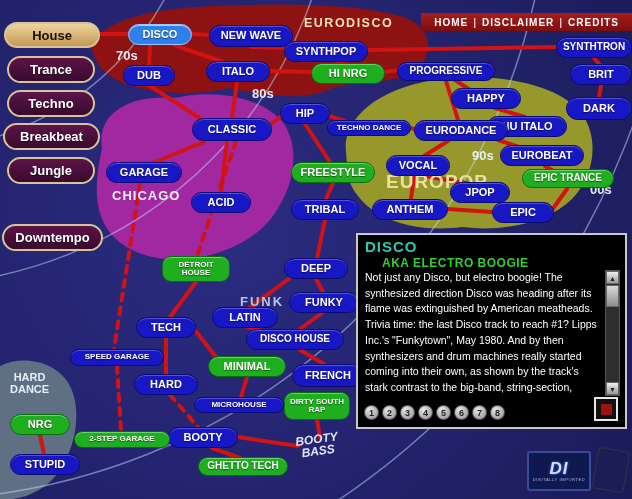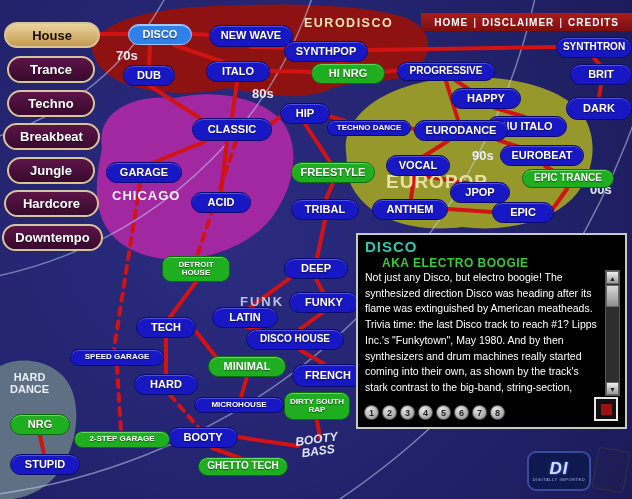--- a/index.html
+++ b/index.html
@@ -77,21 +77,21 @@
     cursor:pointer;border:1px solid #5a5a5a;box-sizing:border-box;
   }
   #stop-button{
     position:absolute;right:7px;bottom:6px;width:24px;height:24px;background:#101010;
     border:2px solid #e8e8e8;box-sizing:border-box;display:flex;align-items:center;justify-content:center;cursor:pointer;
   }
   #stop-button .stop-square{width:11px;height:11px;background:#9c1212;}
 
   #di-logo{
     position:absolute;z-index:4;left:527px;top:451px;width:64px;height:40px;
-    background:#101850;border:2px solid #3a4a9a;border-radius:9px;box-sizing:border-box;
+    background:#101850;border:2px solid #3a4a9a;border-radius:3px;box-sizing:border-box;
     display:flex;flex-direction:column;align-items:center;justify-content:center;cursor:pointer;color:#fff;
   }
   #di-logo .di-text{font-size:17px;font-weight:bold;font-style:italic;line-height:17px;letter-spacing:1px;color:#cfe0ff;text-shadow:0 0 3px #4a6aff;}
   #di-logo .di-sub{font-size:4px;letter-spacing:.6px;color:#aebdf0;}
   #speaker{
     position:absolute;z-index:4;left:595px;top:449px;width:30px;height:40px;
     background:linear-gradient(#a8b0ba,#5d6570);border:1px solid #2e3440;border-radius:4px;
     transform:rotate(10deg);cursor:pointer;
     background-image:radial-gradient(#20242c 1px, transparent 1.3px);background-size:6px 6px;background-position:2px 2px;
   }
@@ -190,21 +190,20 @@
     <span class="nav-item">DISCLAIMER</span>
     <span class="sep">|</span>
     <span class="nav-item">CREDITS</span>
   </div>
 
   <div class="cat active" style="left:4px;top:22px;width:96px;height:26px">House</div>
   <div class="cat" style="left:7px;top:56px;width:88px;height:27px">Trance</div>
   <div class="cat" style="left:7px;top:90px;width:88px;height:27px">Techno</div>
   <div class="cat" style="left:3px;top:123px;width:97px;height:27px">Breakbeat</div>
   <div class="cat" style="left:7px;top:157px;width:88px;height:27px">Jungle</div>
-  <div class="cat" style="left:4px;top:190px;width:95px;height:27px">Hardcore</div>
   <div class="cat" style="left:2px;top:224px;width:101px;height:27px">Downtempo</div>
 
   <div class="node selected" style="left:128px;top:24px;width:64px;height:21px">DISCO</div>
   <div class="node blue" style="left:209px;top:25px;width:84px;height:22px">NEW WAVE</div>
   <div class="node blue mid" style="left:556px;top:37px;width:76px;height:21px">SYNTHTRON</div>
   <div class="node blue" style="left:284px;top:41px;width:84px;height:21px">SYNTHPOP</div>
   <div class="node blue" style="left:570px;top:64px;width:62px;height:21px">BRIT</div>
   <div class="node blue" style="left:566px;top:97px;width:66px;height:23px">DARK</div>
   <div class="node blue" style="left:123px;top:65px;width:52px;height:21px">DUB</div>
   <div class="node blue" style="left:206px;top:61px;width:64px;height:21px">ITALO</div>

